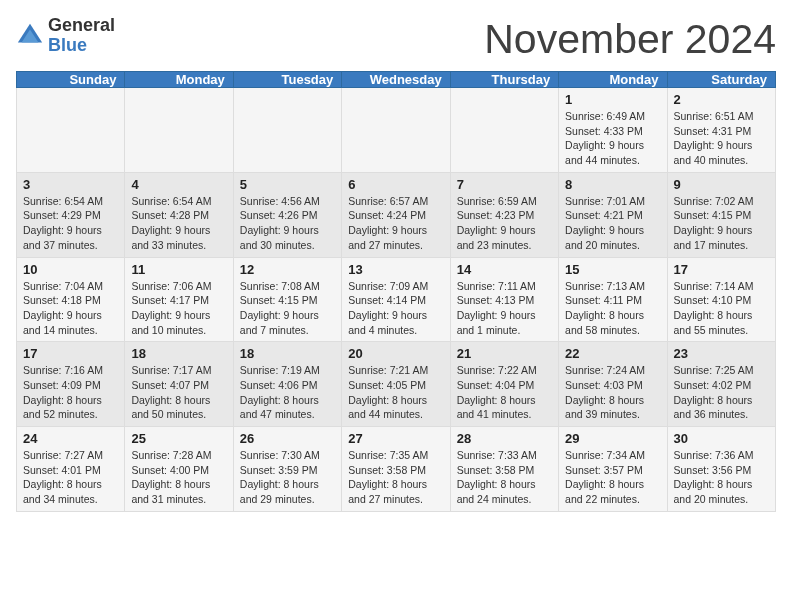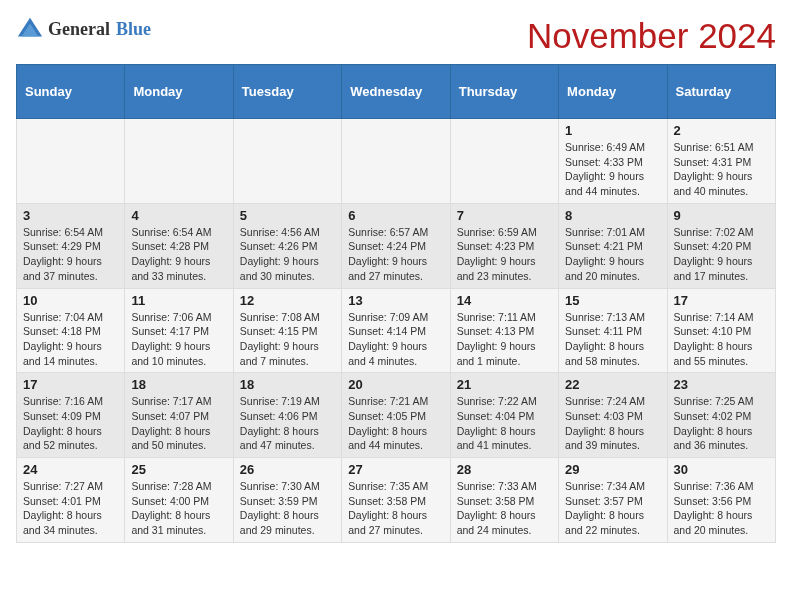--- a/index.html
+++ b/index.html
@@ -16,61 +16,59 @@
       align-items: flex-start;
       margin-bottom: 8px;
     }
     .logo {
       display: flex;
       align-items: center;
       gap: 4px;
     }
     .logo-text {
       display: flex;
-      flex-direction: row;
+      flex-direction: column;
       line-height: 1.1;
-      font-family: Liberation Serif, serif;
     }
     .logo-general {
       font-size: 18px;
       font-weight: bold;
       color: #333;
     }
     .logo-blue {
       font-size: 18px;
       font-weight: bold;
       color: #3a7abf;
-      margin-left: 6px;
     }
     .logo-icon {
       width: 28px;
       height: 28px;
     }
     .title-section {
       text-align: right;
     }
     .month-title {
-      font-size: 35px;
+      font-size: 41px;
       font-weight: 300;
-      color: #b91c1c;
+      color: #404040;
     }
     .location-subtitle {
       font-size: 16px;
       color: #555;
     }
     .calendar-table {
       width: 100%;
       border-collapse: collapse;
       font-size: 11px;
     }
     .calendar-table thead tr th {
       background-color: #3a7abf;
       color: #fff;
-      padding: 19px 8px;
-      text-align: left;
+      padding: 0 8px;
+      text-align: right;
       font-size: 13px;
       font-weight: 600;
       border: 1px solid #2d6aa0;
     }
     .calendar-table tbody tr td {
       vertical-align: top;
       padding: 4px 6px;
       border: 1px solid #ddd;
       min-height: 80px;
       width: calc(100% / 7);
@@ -180,21 +178,21 @@
         </td>
         <td>
           <div class="day-number">8</div>
           <div class="day-info">Sunrise: 7:01 AM
 Sunset: 4:21 PM
 Daylight: 9 hours and 20 minutes.</div>
         </td>
         <td>
           <div class="day-number">9</div>
           <div class="day-info">Sunrise: 7:02 AM
-Sunset: 4:20 PM
+Sunset: 4:15 PM
 Daylight: 9 hours and 17 minutes.</div>
         </td>
       </tr>
       <tr>
         <td>
           <div class="day-number">10</div>
           <div class="day-info">Sunrise: 7:04 AM
 Sunset: 4:18 PM
 Daylight: 9 hours and 14 minutes.</div>
         </td>

